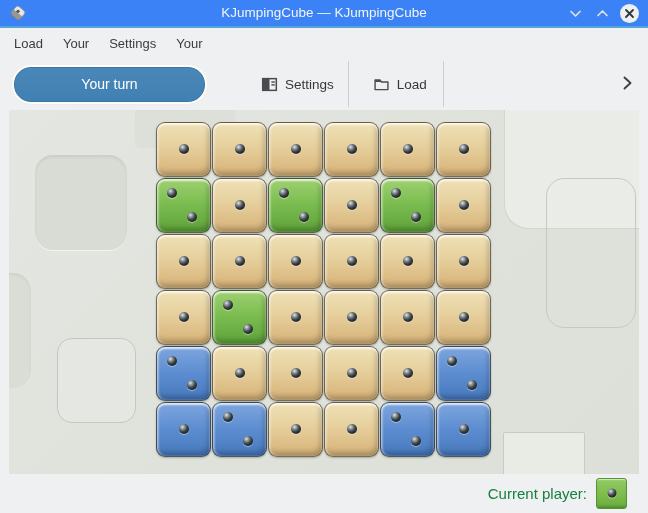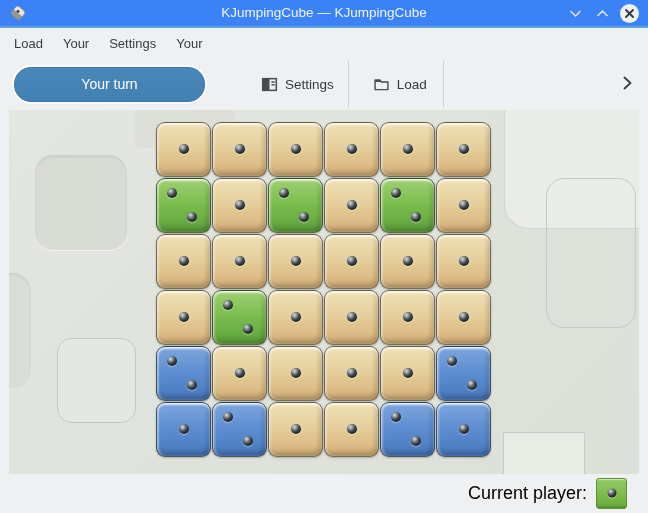--- a/index.html
+++ b/index.html
@@ -89,21 +89,21 @@
     box-shadow:0 1px 1px rgba(255,255,255,0.45);
   }
   .dot.center{left:50%;top:49%;transform:translate(-50%,-50%);}
   .dot.tl{left:29%;top:26%;transform:translate(-50%,-50%);}
   .dot.br{left:66%;top:72%;transform:translate(-50%,-50%);}
   
   .statusbar{
     position:absolute;left:0;right:0;top:474px;height:39px;
     background:#eff0f1;display:flex;align-items:center;justify-content:flex-end;
   }
-  .status-label{font-size:18px;color:#000000;margin-right:9px;}
+  .status-label{font-size:15px;color:#15803d;margin-right:9px;}
   .player-cube{
     width:29px;height:29px;margin-right:21px;border-radius:3px;
     background:linear-gradient(180deg,#93cb66 0%,#7cbc4b 55%,#66ad3c 100%);
     border:1px solid #58932f;position:relative;
     box-shadow:inset 0 1px 1px rgba(255,255,255,0.6),inset 0 -2px 2px rgba(0,0,0,0.18);
   }
   .player-cube .dot{width:9px;height:9px;}
 </style>
 </head>
 <body>

